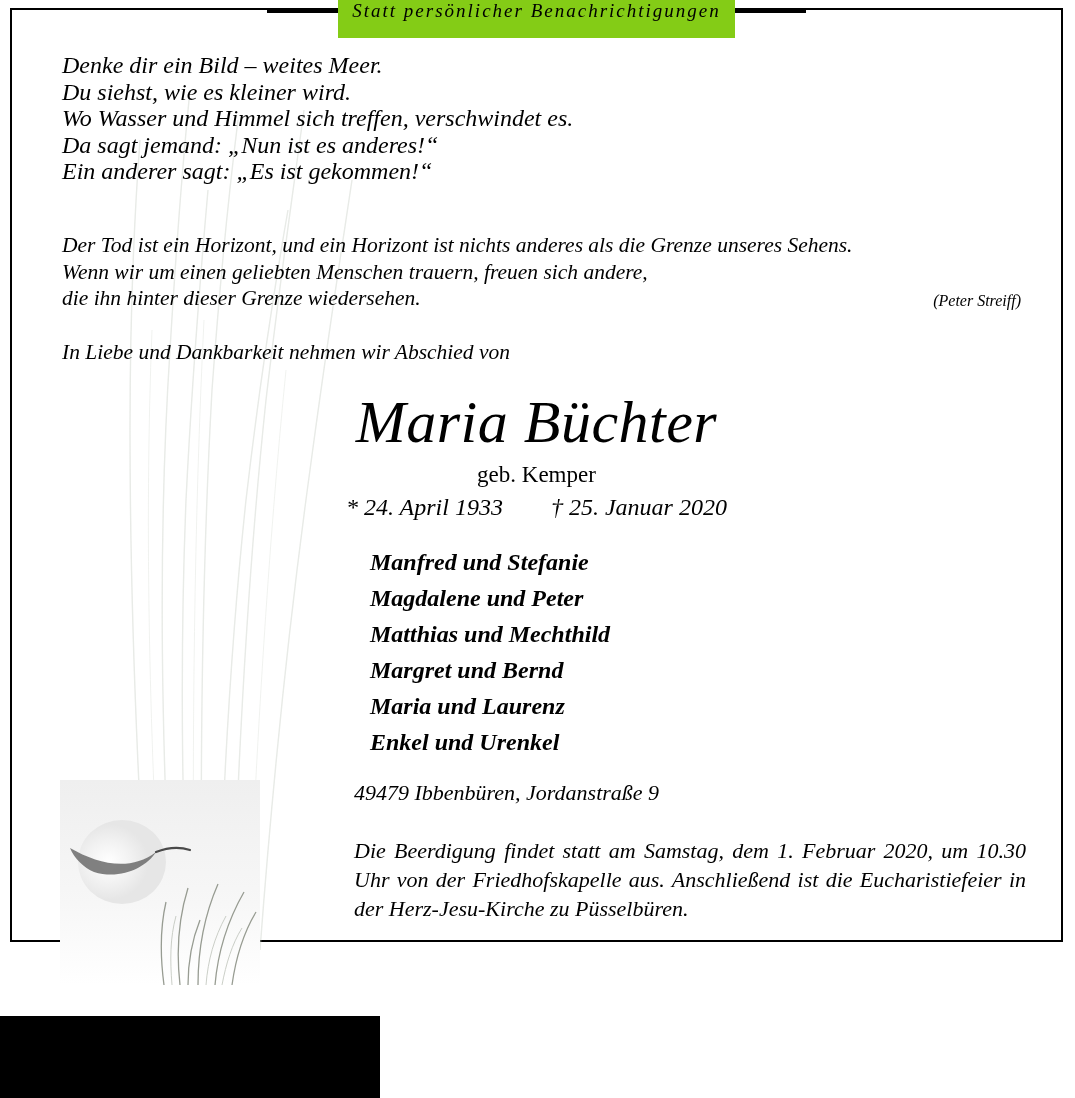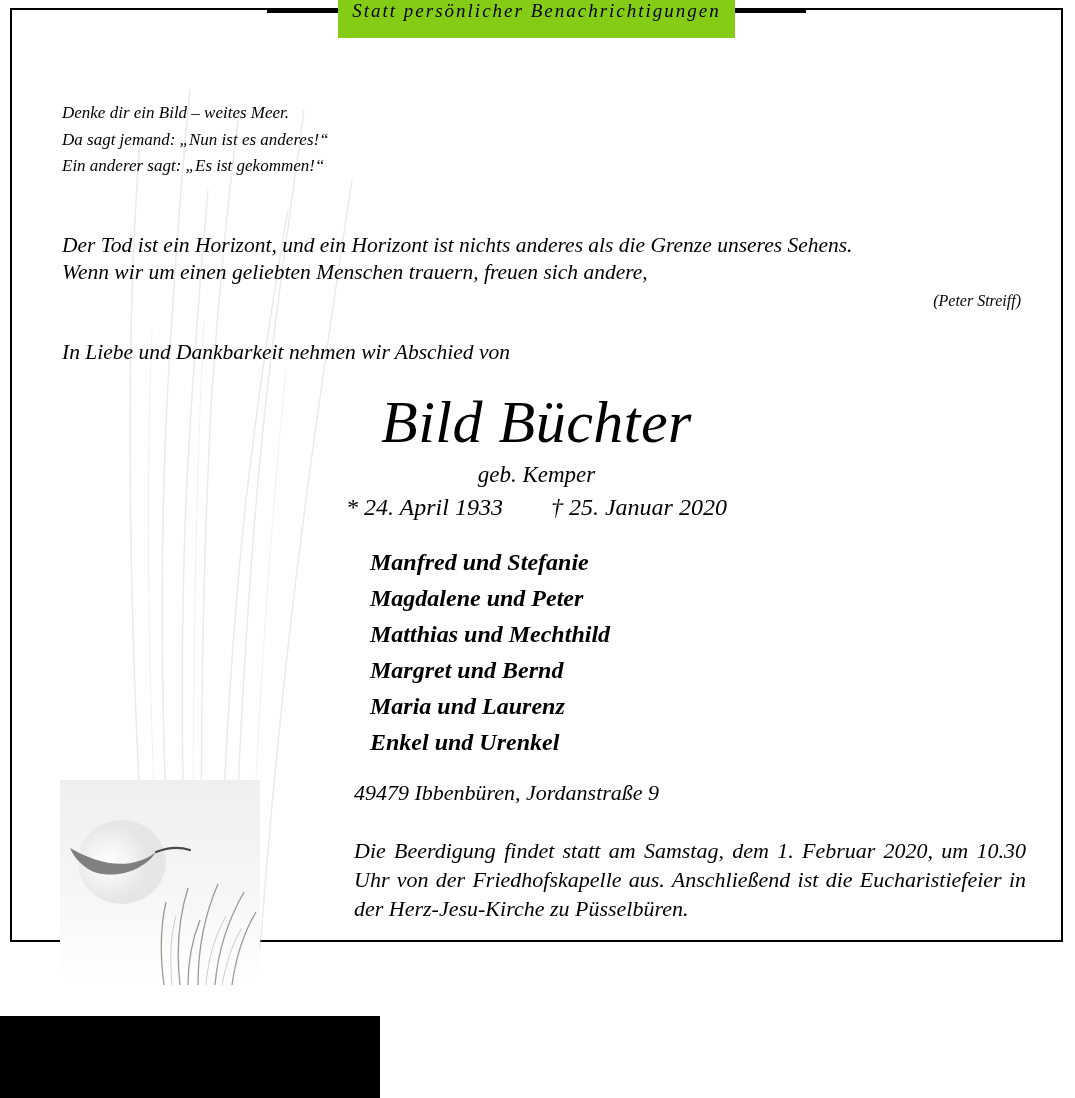--- a/index.html
+++ b/index.html
@@ -66,23 +66,22 @@
     pointer-events: none;
     opacity: 0.5;
   }
 
   .poem {
     position: absolute;
     left: 50px;
     top: 42px;
     width: 970px;
     font-style: italic;
-    font-size: 17px;
+    font-size: 24px;
     line-height: 26.5px;
-    margin-top: 48px;
   }
   .poem .line { white-space: pre; }
 
   .poem2 {
     position: absolute;
     left: 50px;
     top: 222px;
     width: 970px;
     font-style: italic;
     font-size: 21.5px;
@@ -115,21 +114,20 @@
     font-style: italic;
     letter-spacing: 0.5px;
   }
   .maiden {
     position: absolute;
     left: 0;
     right: 0;
     top: 452px;
     text-align: center;
     font-size: 23px;
-    font-style: italic;
   }
   .dates {
     position: absolute;
     left: 0;
     right: 0;
     top: 484px;
     text-align: center;
     font-size: 24px;
     font-style: italic;
     white-space: pre;
@@ -207,34 +205,37 @@
     </g>
     <g stroke="#d6dbd3" stroke-width="1" fill="none" opacity="0.7">
       <path d="M110 900 C 98 700 92 480 100 280"></path>
       <path d="M196 900 C 204 700 216 500 234 320"></path>
       <path d="M142 900 C 140 690 142 470 152 270"></path>
     </g>
   </svg>
 
   <div class="poem">
     <div class="line">Denke dir ein Bild – weites Meer.</div>
+    <div class="line">Du siehst, wie es kleiner wird.</div>
+    <div class="line">Wo Wasser und Himmel sich treffen, verschwindet es.</div>
     <div class="line">Da sagt jemand: „Nun ist es anderes!“</div>
     <div class="line">Ein anderer sagt: „Es ist gekommen!“</div>
   </div>
 
   <div class="poem2">
     <div class="line">Der Tod ist ein Horizont, und ein Horizont ist nichts anderes als die Grenze unseres Sehens.</div>
     <div class="line">Wenn wir um einen geliebten Menschen trauern, freuen sich andere,</div>
+    <div class="line">die ihn hinter dieser Grenze wiedersehen.</div>
   </div>
 
   <div class="attribution">(Peter Streiff)</div>
 
   <div class="intro">In Liebe und Dankbarkeit nehmen wir Abschied von</div>
 
-  <div class="name">Bild Büchter</div>
+  <div class="name">Maria Büchter</div>
   <div class="maiden">geb. Kemper</div>
   <div class="dates">* 24. April 1933        † 25. Januar 2020</div>
 
   <div class="mourners">
     <div>Manfred und Stefanie</div>
     <div>Magdalene und Peter</div>
     <div>Matthias und Mechthild</div>
     <div>Margret und Bernd</div>
     <div>Maria und Laurenz</div>
     <div>Enkel und Urenkel</div>

